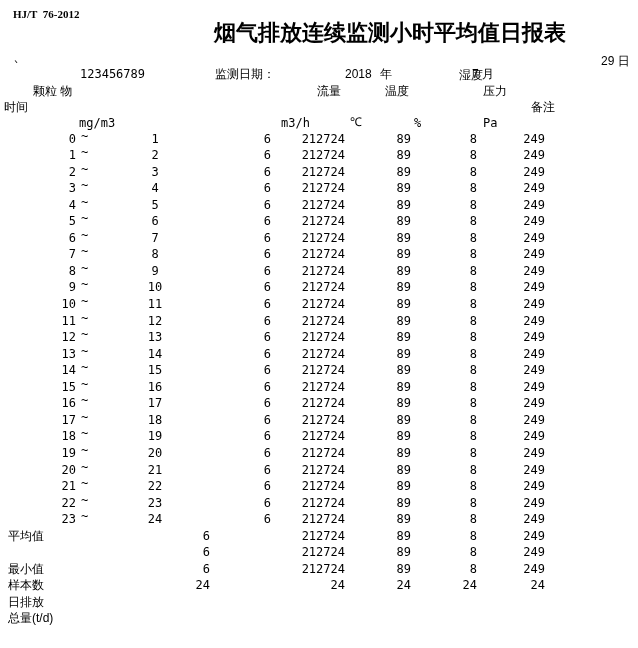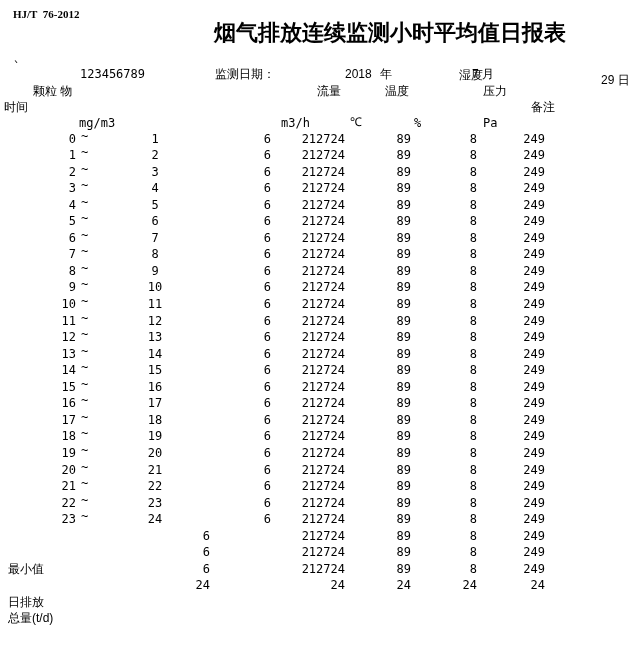--- a/index.html
+++ b/index.html
@@ -55,21 +55,21 @@
 
   <div class="abs title" style="left:214px; top:20px;">烟气排放连续监测小时平均值日报表</div>
 
 
   <div class="abs mono" style="left:13px; top:60px;">`</div>
   <div class="abs mono" style="left:80px; top:67px;">123456789</div>
 
   <div class="abs" style="left:215px; top:67px;">监测日期：</div>
   <div class="abs year-gap" style="left:317px; top:67px;margin-left:28px;">2018 年</div>
   <div class="abs" style="left:472px; top:67px;">7 月</div>
-  <div class="abs" style="left:601px; top:73px;">29 日</div>
+  <div class="abs" style="left:601px; top:54px;">29 日</div>
 
   <div class="abs" style="left:33px; top:84px;">颗粒 物</div>
   <div class="abs" style="left:317px; top:84px;">流量</div>
   <div class="abs" style="left:385px; top:84px;">温度</div>
   <div class="abs" style="left:419px; top:68px;margin-left:40px;">湿度</div>
   <div class="abs" style="left:483px; top:84px;">压力</div>
 
   <div class="abs" style="left:4px; top:100px;">时间</div>
   <div class="abs" style="left:531px; top:100px;text-align:center;">备注</div>
 
@@ -316,20 +316,21 @@
     <span class="c he">24</span>
     <span class="c v1">6</span>
     <span class="c v2">212724</span>
     <span class="c v3">89</span>
     <span class="c v4">8</span>
     <span class="c v5">249</span>
   </div>
     </div>
   <div>
       <div class="row" style="top: 528.7px;">
+    <span class="c sl">平均值</span>
     <span class="c s1">6</span>
     <span class="c v2">212724</span>
     <span class="c v3">89</span>
     <span class="c v4">8</span>
     <span class="c v5">249</span>
   </div>
       <div class="row" style="top: 545.25px;">
     <span class="c s1">6</span>
     <span class="c v2">212724</span>
     <span class="c v3">89</span>
@@ -338,20 +339,21 @@
   </div>
       <div class="row" style="top: 561.8px;">
     <span class="c sl">最小值</span>
     <span class="c s1">6</span>
     <span class="c v2">212724</span>
     <span class="c v3">89</span>
     <span class="c v4">8</span>
     <span class="c v5">249</span>
   </div>
       <div class="row" style="top: 578.35px;">
+    <span class="c sl">样本数</span>
     <span class="c s1">24</span>
     <span class="c v2">24</span>
     <span class="c v3">24</span>
     <span class="c v4">24</span>
     <span class="c v5">24</span>
   </div>
       <div class="row" style="top: 594.9px;">
     <span class="c sl">日排放</span>
     <span class="c s1"></span>
     <span class="c v2"></span>

